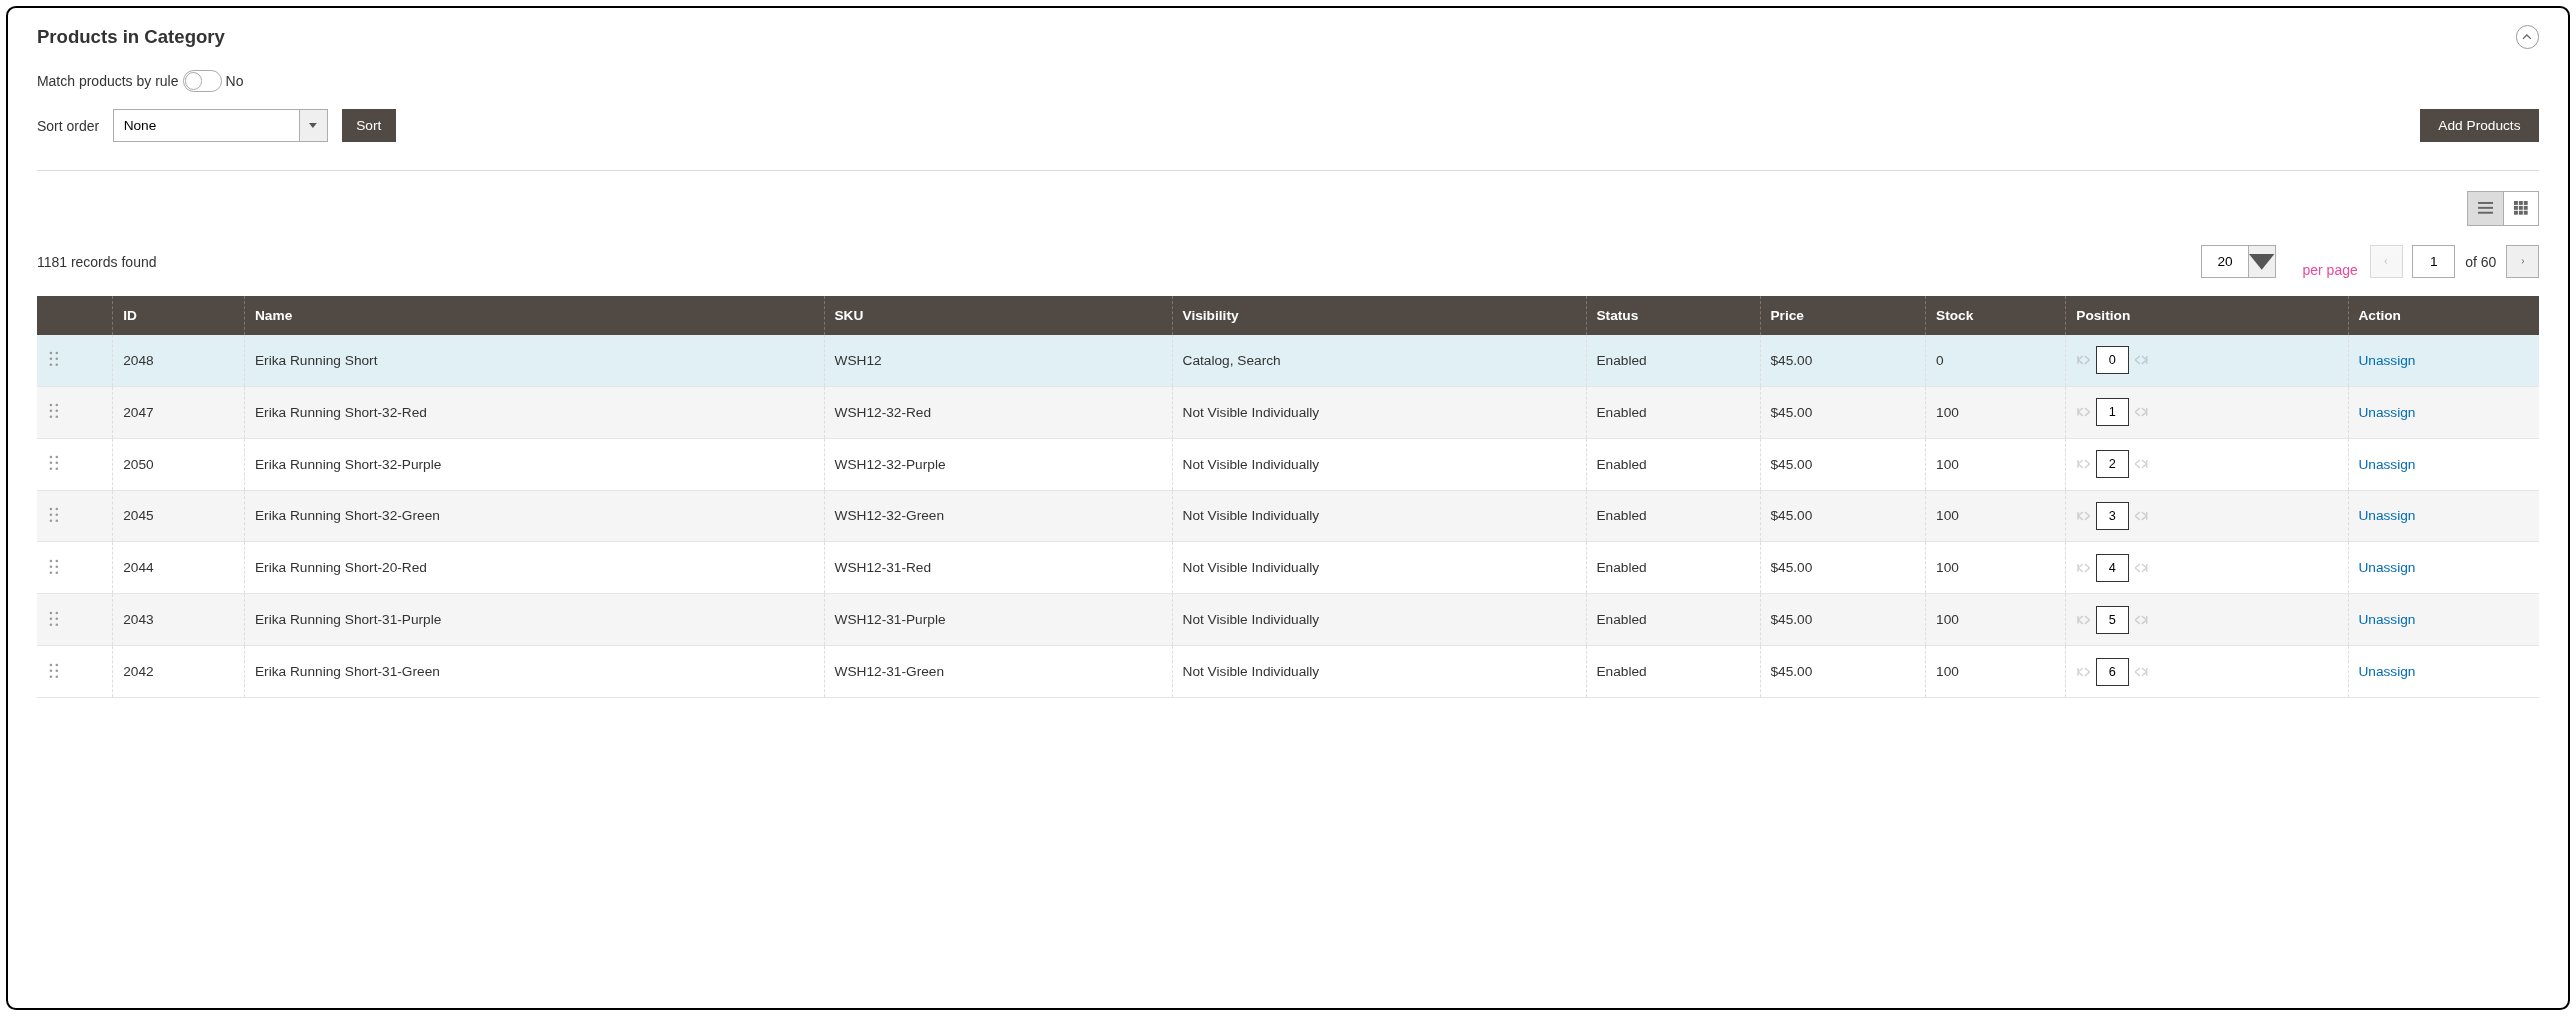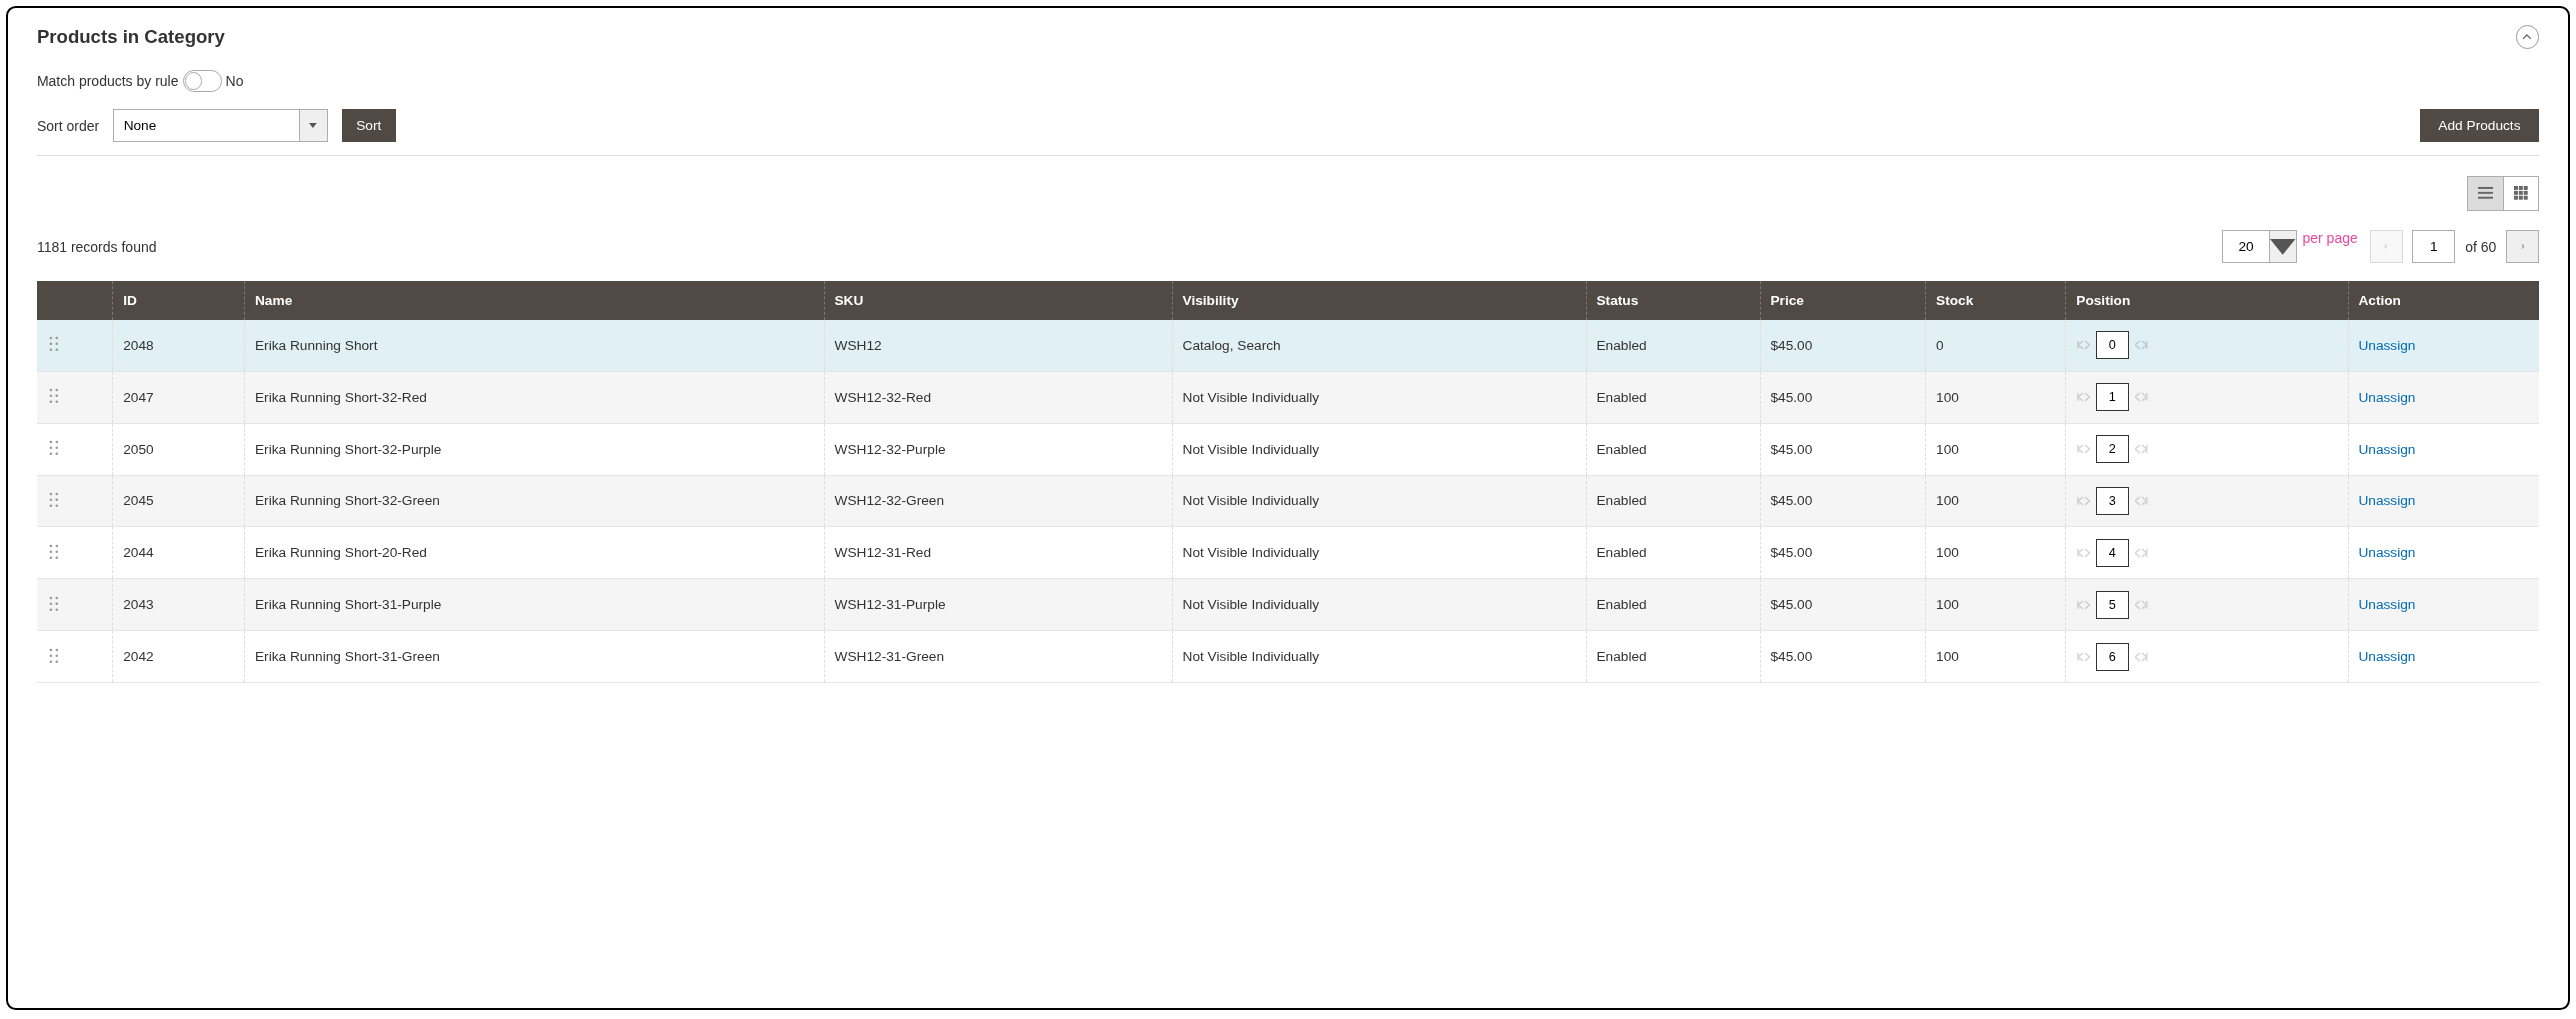--- a/index.html
+++ b/index.html
@@ -7,37 +7,37 @@
 .panel { border: 2px solid #000; border-radius: 9.8px; padding: 17.6px 29px 0 29px; height: 1004px; overflow: hidden; position: relative; }
 .panel-header { display: flex; justify-content: space-between; align-items: center; margin-bottom: 21px; }
 .panel-title { font-size: 18.6px; font-weight: 600; color: #333; }
 .collapse-btn { width: 23.5px; height: 23.5px; border: 1.5px solid #999; border-radius: 50%; display: flex; align-items: center; justify-content: center; cursor: pointer; background: #fff; }
 .collapse-btn svg { width: 9.8px; height: 5.9px; }
 .controls-row { display: flex; align-items: center; gap: 4px; margin-bottom: 17.6px; }
 .control-label { font-size: 14px; color: #333; }
 .toggle { width: 39px; height: 21.6px; border: 1px solid #aaa; border-radius: 10.8px; background: #fff; position: relative; cursor: pointer; }
 .toggle-knob { width: 17.6px; height: 17.6px; border: 1px solid #aaa; border-radius: 50%; background: #fff; position: absolute; top: 1px; left: 1px; }
 .toggle-text { font-size: 14px; color: #333; }
-.sort-row { display: flex; align-items: center; justify-content: space-between; margin-bottom: 19.6px; padding-bottom: 13px; border-bottom: 1px solid #ddd; }
+.sort-row { display: flex; align-items: center; justify-content: space-between; margin-bottom: 19.6px; padding-bottom: 28px; border-bottom: 1px solid #ddd; }
 .sort-left { display: flex; align-items: center; gap: 13.7px; }
 .select-wrap { display: flex; }
 .select-input { width: 186px; height: 33px; border: 1px solid #adadad; padding: 0 9.8px; font-size: 13.7px; background: #fff; border-right: none; }
 .select-btn { width: 29px; height: 33px; border: 1px solid #adadad; background: #efefef; display: flex; align-items: center; justify-content: center; cursor: pointer; }
 .select-btn svg, .pager-btn svg { width: 7.8px; height: 4.9px; }
 .btn-dark { background: #514943; color: #fff; border: 1px solid #514943; padding: 7.8px 17.6px; font-size: 13.7px; cursor: pointer; }
 .btn-dark.sort-btn { padding: 7.8px 13.7px; }
 .view-switcher { display: flex; justify-content: flex-end; margin-bottom: 19.6px; }
 .view-group { display: flex; border: 1px solid #adadad; }
 .view-btn { width: 35px; height: 33px; display: flex; align-items: center; justify-content: center; cursor: pointer; background: #fff; }
 .view-btn.active { background: #dcdcdc; }
 .view-btn + .view-btn { border-left: 1px solid #adadad; }
 .toolbar { display: flex; justify-content: space-between; align-items: center; margin-bottom: 17.6px; }
 .records-text { font-size: 14px; color: #333; }
 .toolbar-right { display: flex; align-items: center; gap: 11.8px; }
-.perpage-wrap { display: flex; align-items: flex-start; gap: 6px; }
+.perpage-wrap { display: flex; align-items: flex-end; gap: 27px; }
 .perpage-input { width: 47px; height: 33px; border: 1px solid #adadad; text-align: center; font-size: 13.7px; border-right: none; }
 .perpage-btn { width: 27.4px; height: 33px; border: 1px solid #adadad; background: #efefef; display: flex; align-items: center; justify-content: center; cursor: pointer; }
 .perpage-label { font-size: 14px; color: #ec4899; }
 .pager { display: flex; align-items: center; gap: 9.8px; }
 .pager-btn { width: 33px; height: 33px; border: 1px solid #adadad; background: #efefef; display: flex; align-items: center; justify-content: center; cursor: pointer; }
 .pager-btn.disabled { opacity: 0.45; cursor: default; }
 .page-input { width: 43px; height: 33px; border: 1px solid #adadad; text-align: center; font-size: 13.7px; }
 .page-total { font-size: 14px; color: #333; }
 table { width: 100%; border-collapse: collapse; }
 thead { background: #514943; color: #fff; }

